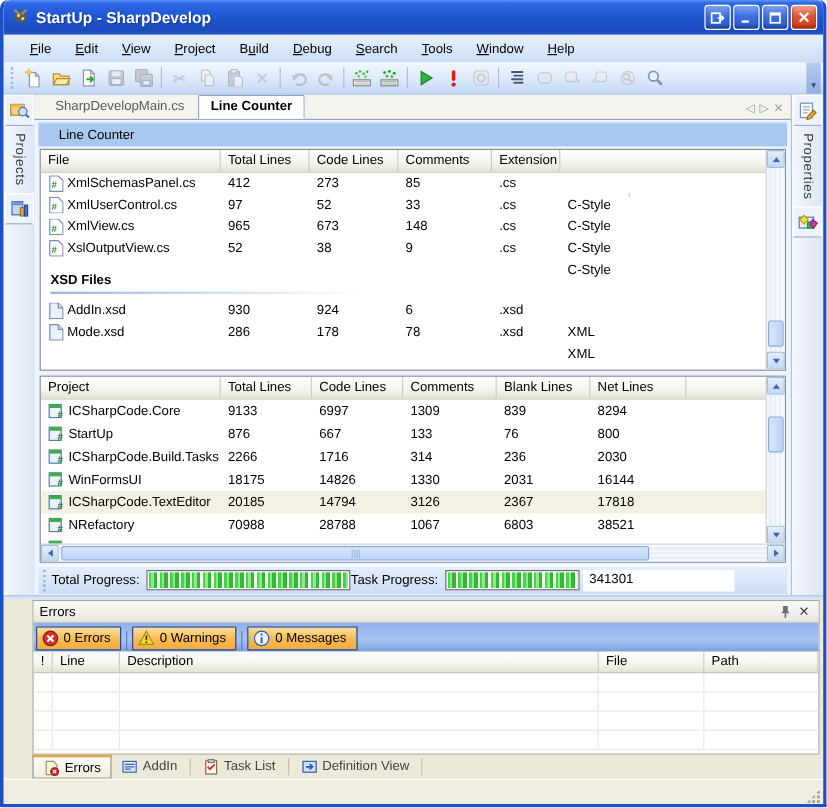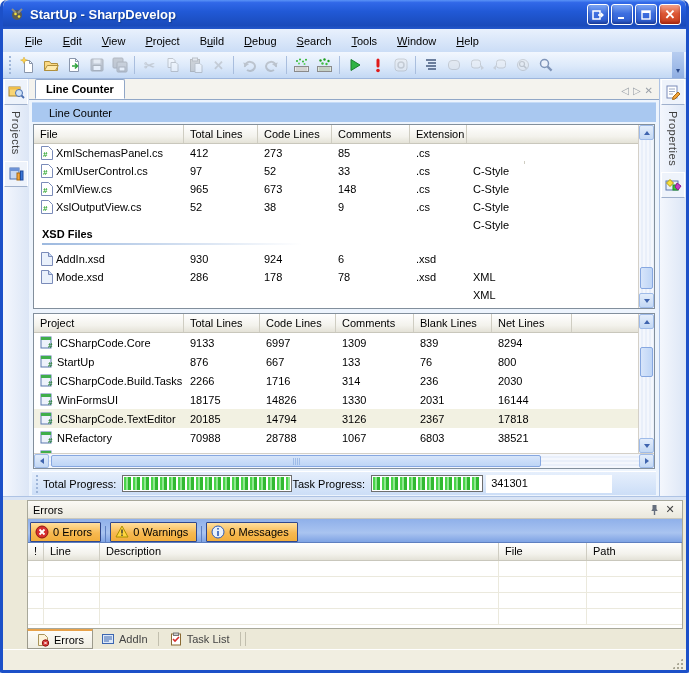--- a/index.html
+++ b/index.html
@@ -360,20 +360,21 @@
             <rect x="2" y="2" width="9" height="3" fill="#6E93D6"></rect>
             <rect x="9" y="7" width="3" height="7" fill="#F2A33C" stroke="#A86A12"></rect>
             <rect x="12.5" y="5" width="2.5" height="9" fill="#3C78D8" stroke="#1F4B9E"></rect>
           </svg>
         </div>
       <div class="side-fill"></div>
     </div>
 
     <div class="center">
       <div class="tabstrip">
+        <div class="doc-tab">SharpDevelopMain.cs</div>
         <div class="doc-tab active">Line Counter</div>
         <div class="tabnav">
           <span>◁</span>
           <span>▷</span>
           <span>✕</span>
         </div>
       </div>
 
       <div class="page">
         <div class="lc-header">
@@ -769,20 +770,27 @@
     <div class="b-sep"></div>
     <div class="b-tab">
       <svg width="14" height="14" viewBox="0 0 14 14">
           <rect x="2.5" y="2" width="9" height="11" fill="#fff" stroke="#8A6A33"></rect>
           <rect x="4.5" y="1" width="5" height="2.5" fill="#CCC" stroke="#777"></rect>
           <path d="M4 7l2 2 4-4" stroke="#D62F2F" stroke-width="1.6" fill="none"></path>
         </svg>
       <span>Task List</span>
     </div>
     <div class="b-sep"></div>
+    <div class="b-tab">
+      <svg width="14" height="14" viewBox="0 0 14 14">
+          <rect x="1.5" y="2.5" width="11" height="9" fill="#CFE0F6" stroke="#2C5BB8"></rect>
+          <path d="M4 7h5M7 4.8L9.5 7 7 9.2" stroke="#2C5BB8" stroke-width="1.4" fill="none"></path>
+        </svg>
+      <span>Definition View</span>
+    </div>
     <div class="b-sep"></div>
   </div>
 
   <div class="statusbar">
     <div class="sb-spacer"></div>
     <div class="sb-field" style="width:72px">ln 116</div>
     <div class="sb-field" style="width:56px">col 5</div>
     <div class="sb-field" style="width:52px">ch 5</div>
     <div class="sb-field" style="width:44px">INS</div>
     <div class="resize-grip"></div>

